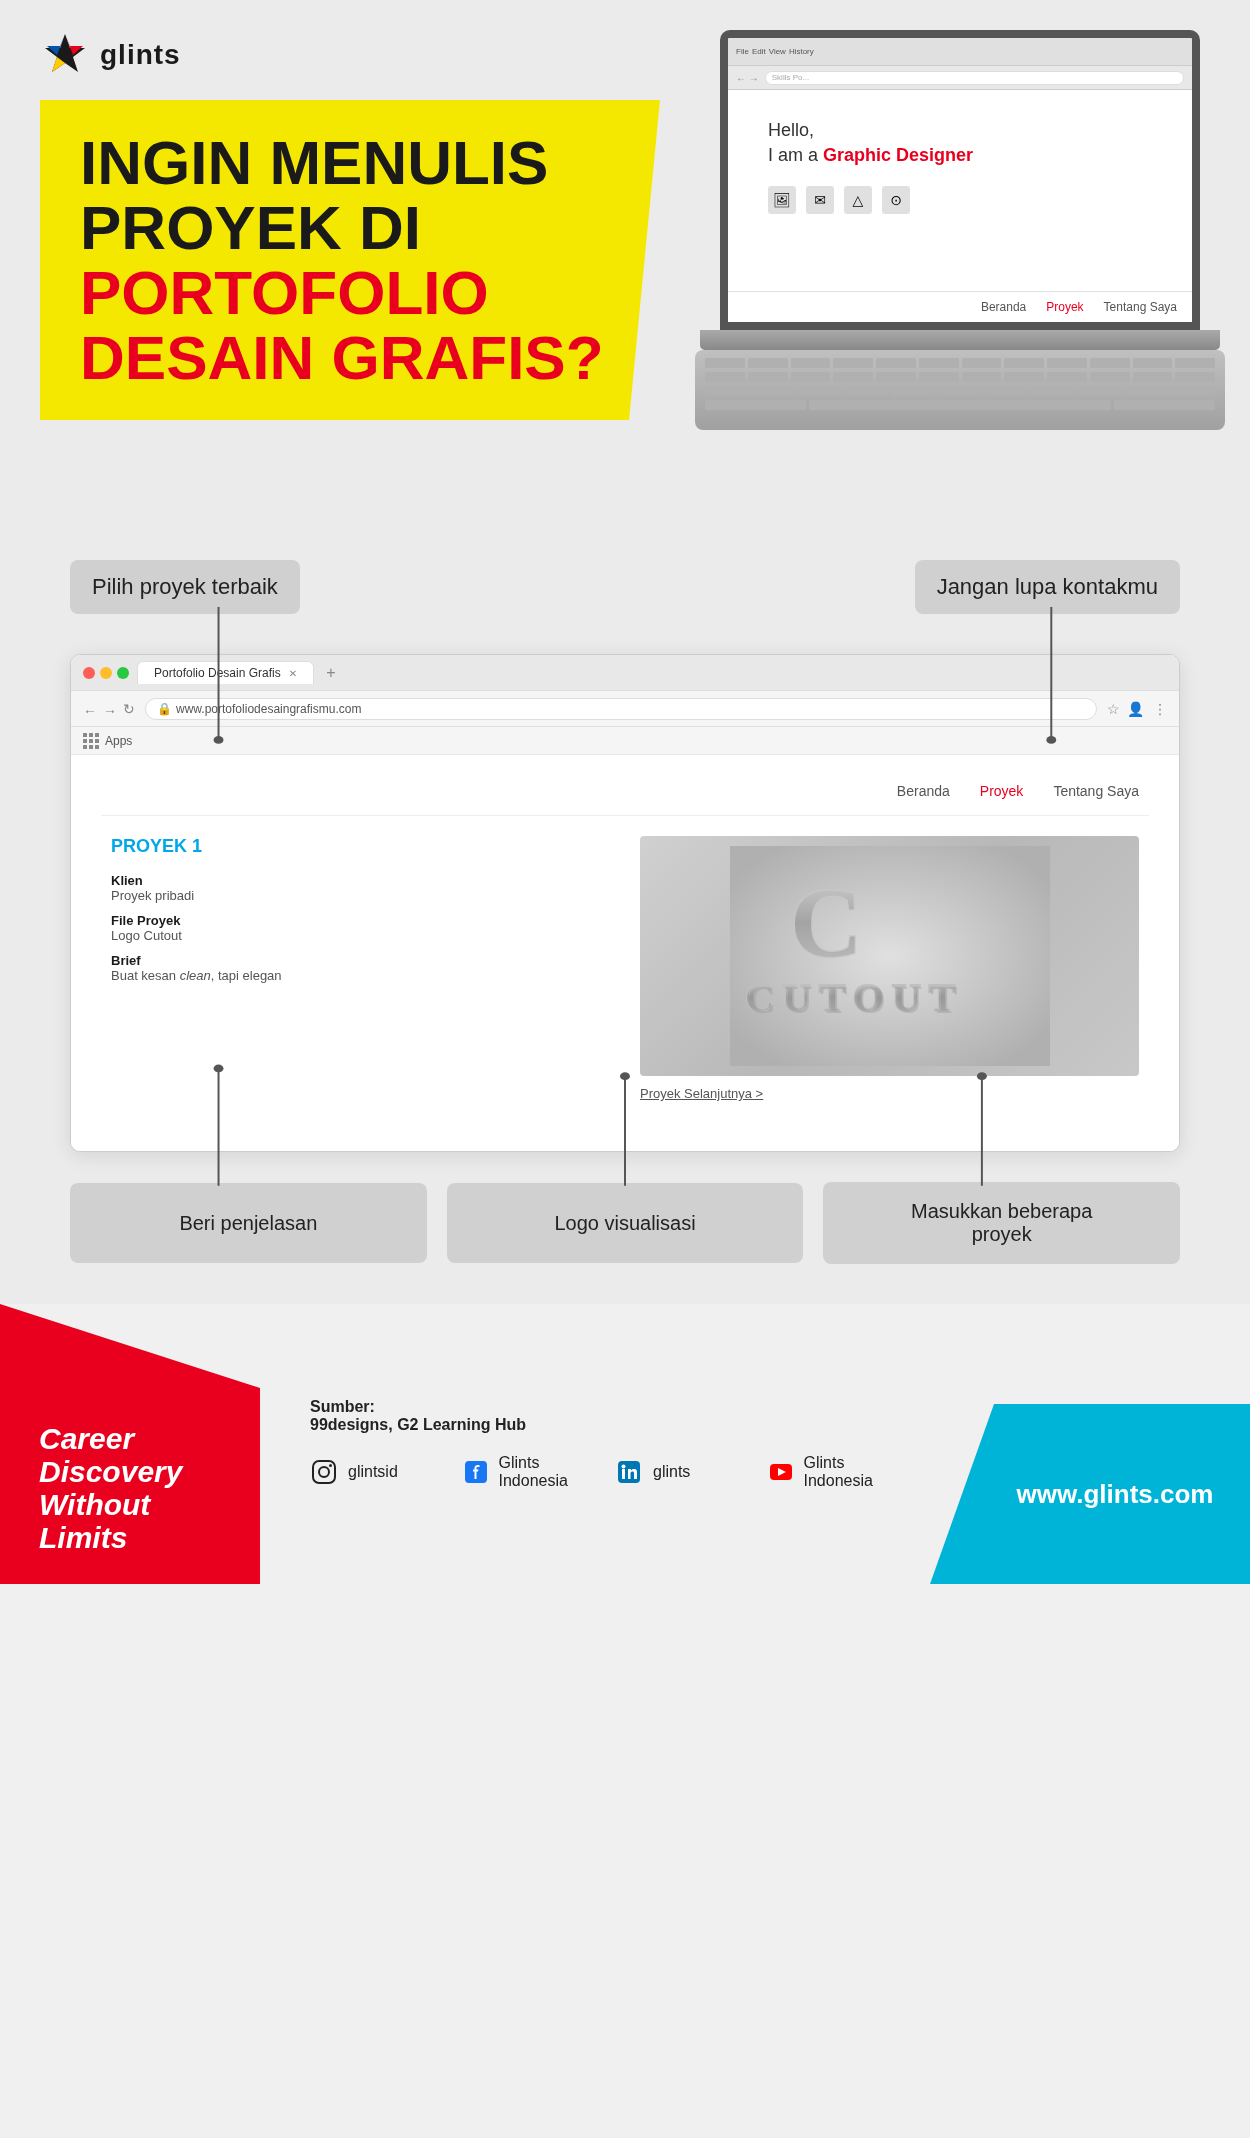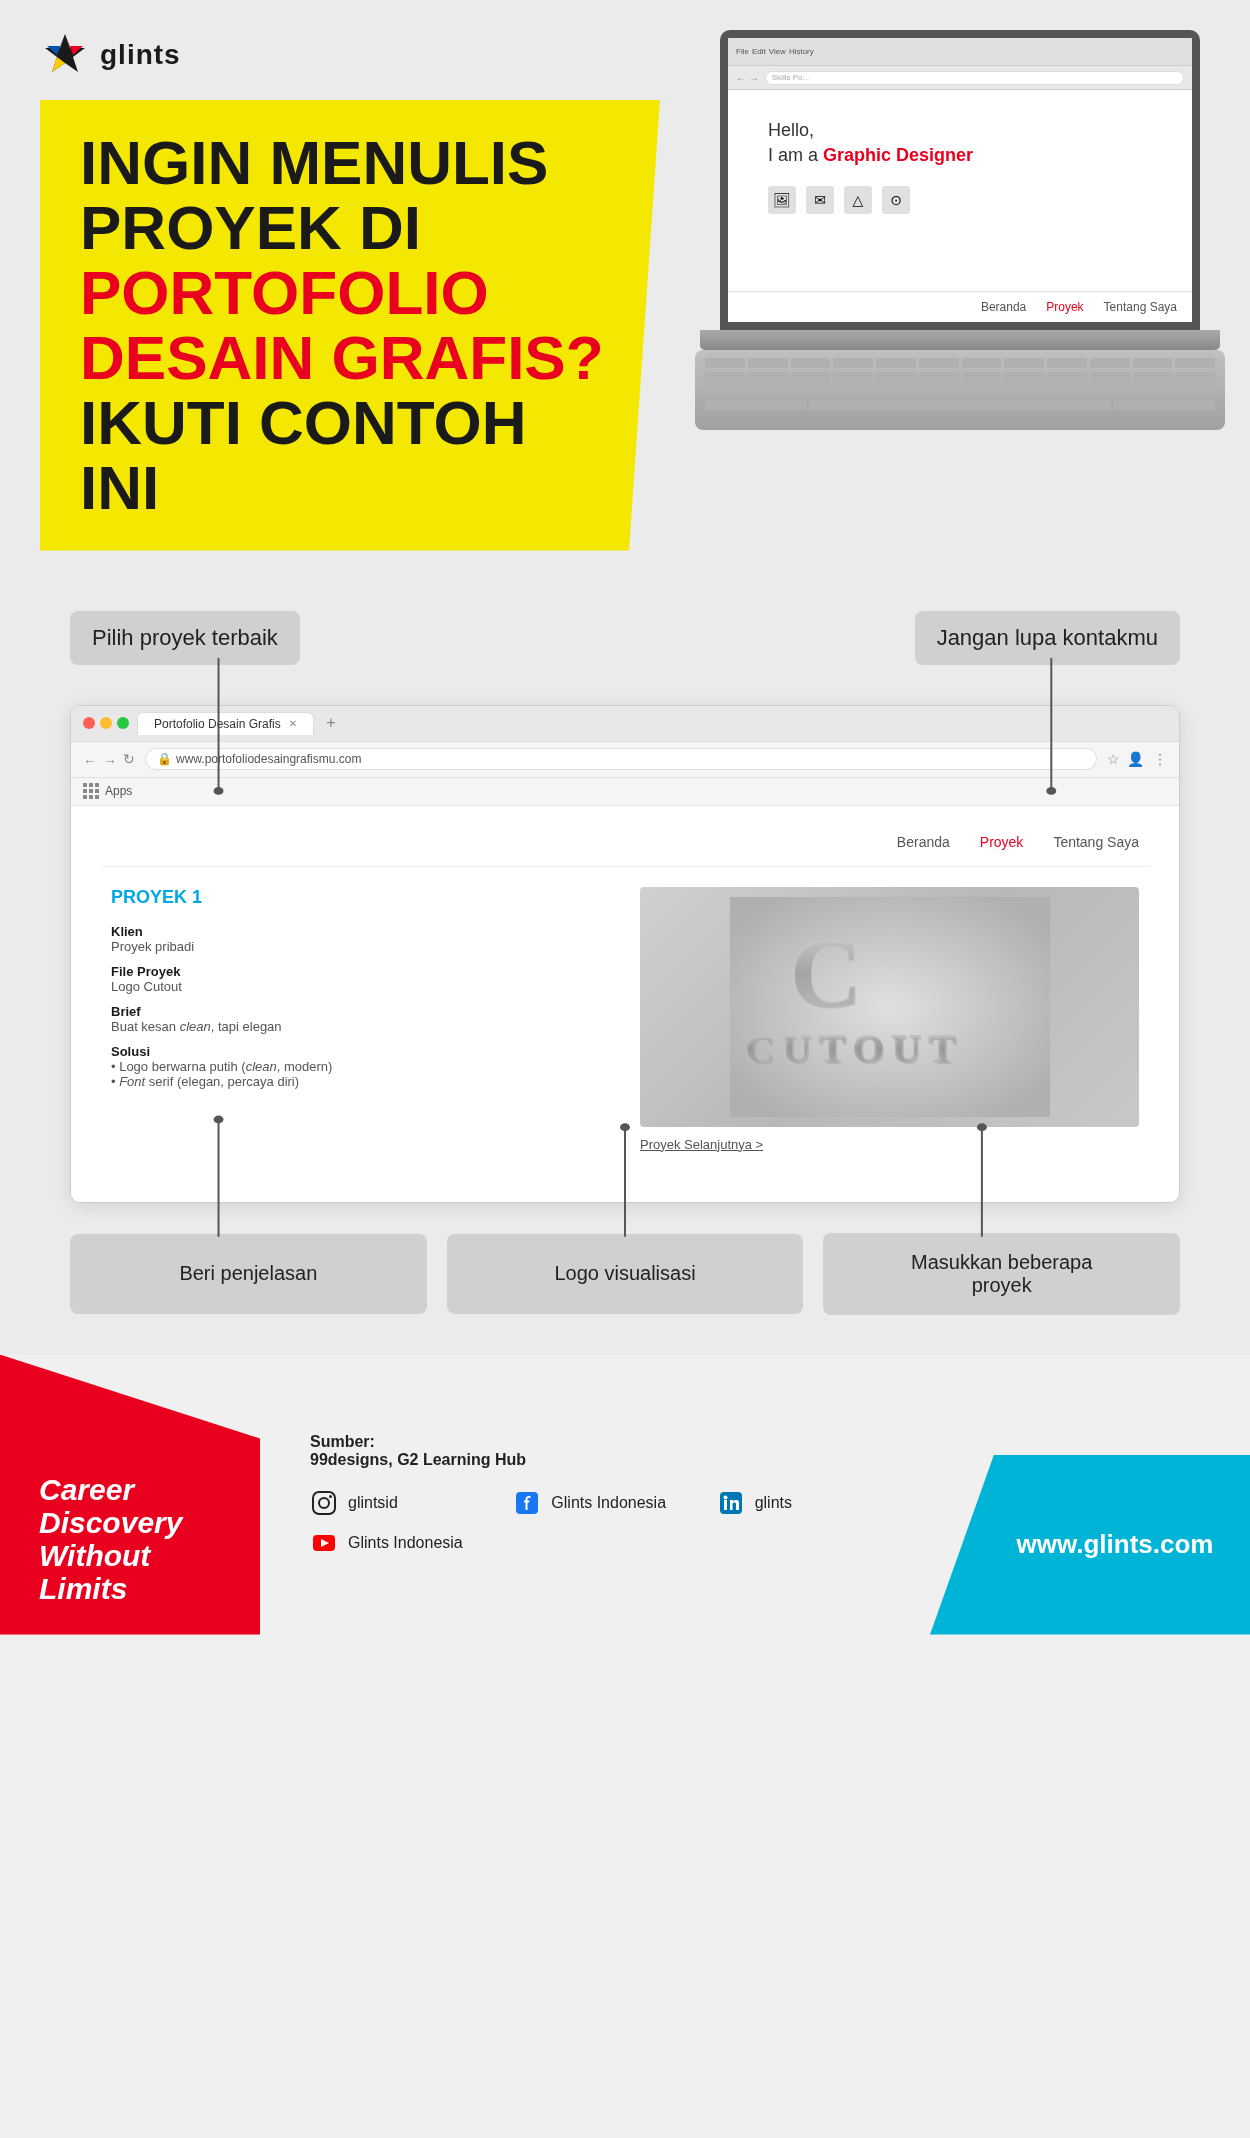--- a/index.html
+++ b/index.html
@@ -483,21 +483,21 @@
       color: #222;
       margin-bottom: 20px;
     }
 
     .source-line strong {
       font-weight: bold;
     }
 
     .social-grid {
       display: grid;
-      grid-template-columns: 1fr 1fr 1fr;
+      grid-template-columns: 1fr 1fr 1fr 1fr;
       gap: 12px 40px;
     }
 
     .social-item {
       display: flex;
       align-items: center;
       gap: 10px;
       font-size: 16px;
       color: #222;
     }
@@ -574,21 +574,20 @@
     </svg>
     <span class="logo-text">glints</span>
   </div>
 
   
   <div class="hero-banner">
     <h1>
       <span>INGIN MENULIS</span><br>
       <span>PROYEK DI </span><span class="red-text">PORTOFOLIO</span><br>
       <span class="red-text">DESAIN GRAFIS?</span><br>
-      <span>IKUTI CONTOH INI</span>
     </h1>
   </div>
 
   
   <div class="laptop-mockup">
     <div class="laptop-screen">
       <div class="laptop-screen-inner">
         <div class="laptop-topbar">
           <div class="laptop-topbar-menu">
             <span>File</span>
@@ -747,25 +746,20 @@
               <div class="label">Klien</div>
               <div class="value">Proyek pribadi</div>
             </div>
             <div class="project-field">
               <div class="label">File Proyek</div>
               <div class="value">Logo Cutout</div>
             </div>
             <div class="project-field">
               <div class="label">Brief</div>
               <div class="value">Buat kesan <em>clean</em>, tapi elegan</div>
-            </div>
-            <div class="project-field">
-              <div class="label">Solusi</div>
-              <div class="value">• Logo berwarna putih (<em>clean</em>, modern)</div>
-              <div class="value">• <em>Font</em> serif (elegan, percaya diri)</div>
             </div>
           </div>
 
           <div class="portfolio-right">
             <div class="portfolio-image">
 
               <svg viewBox="0 0 320 220" width="320" height="220">
                 <defs>
                   <radialGradient id="bgGrad" cx="50%" cy="50%" r="60%">
                     <stop offset="0%" stop-color="#e0e0e0"></stop>

